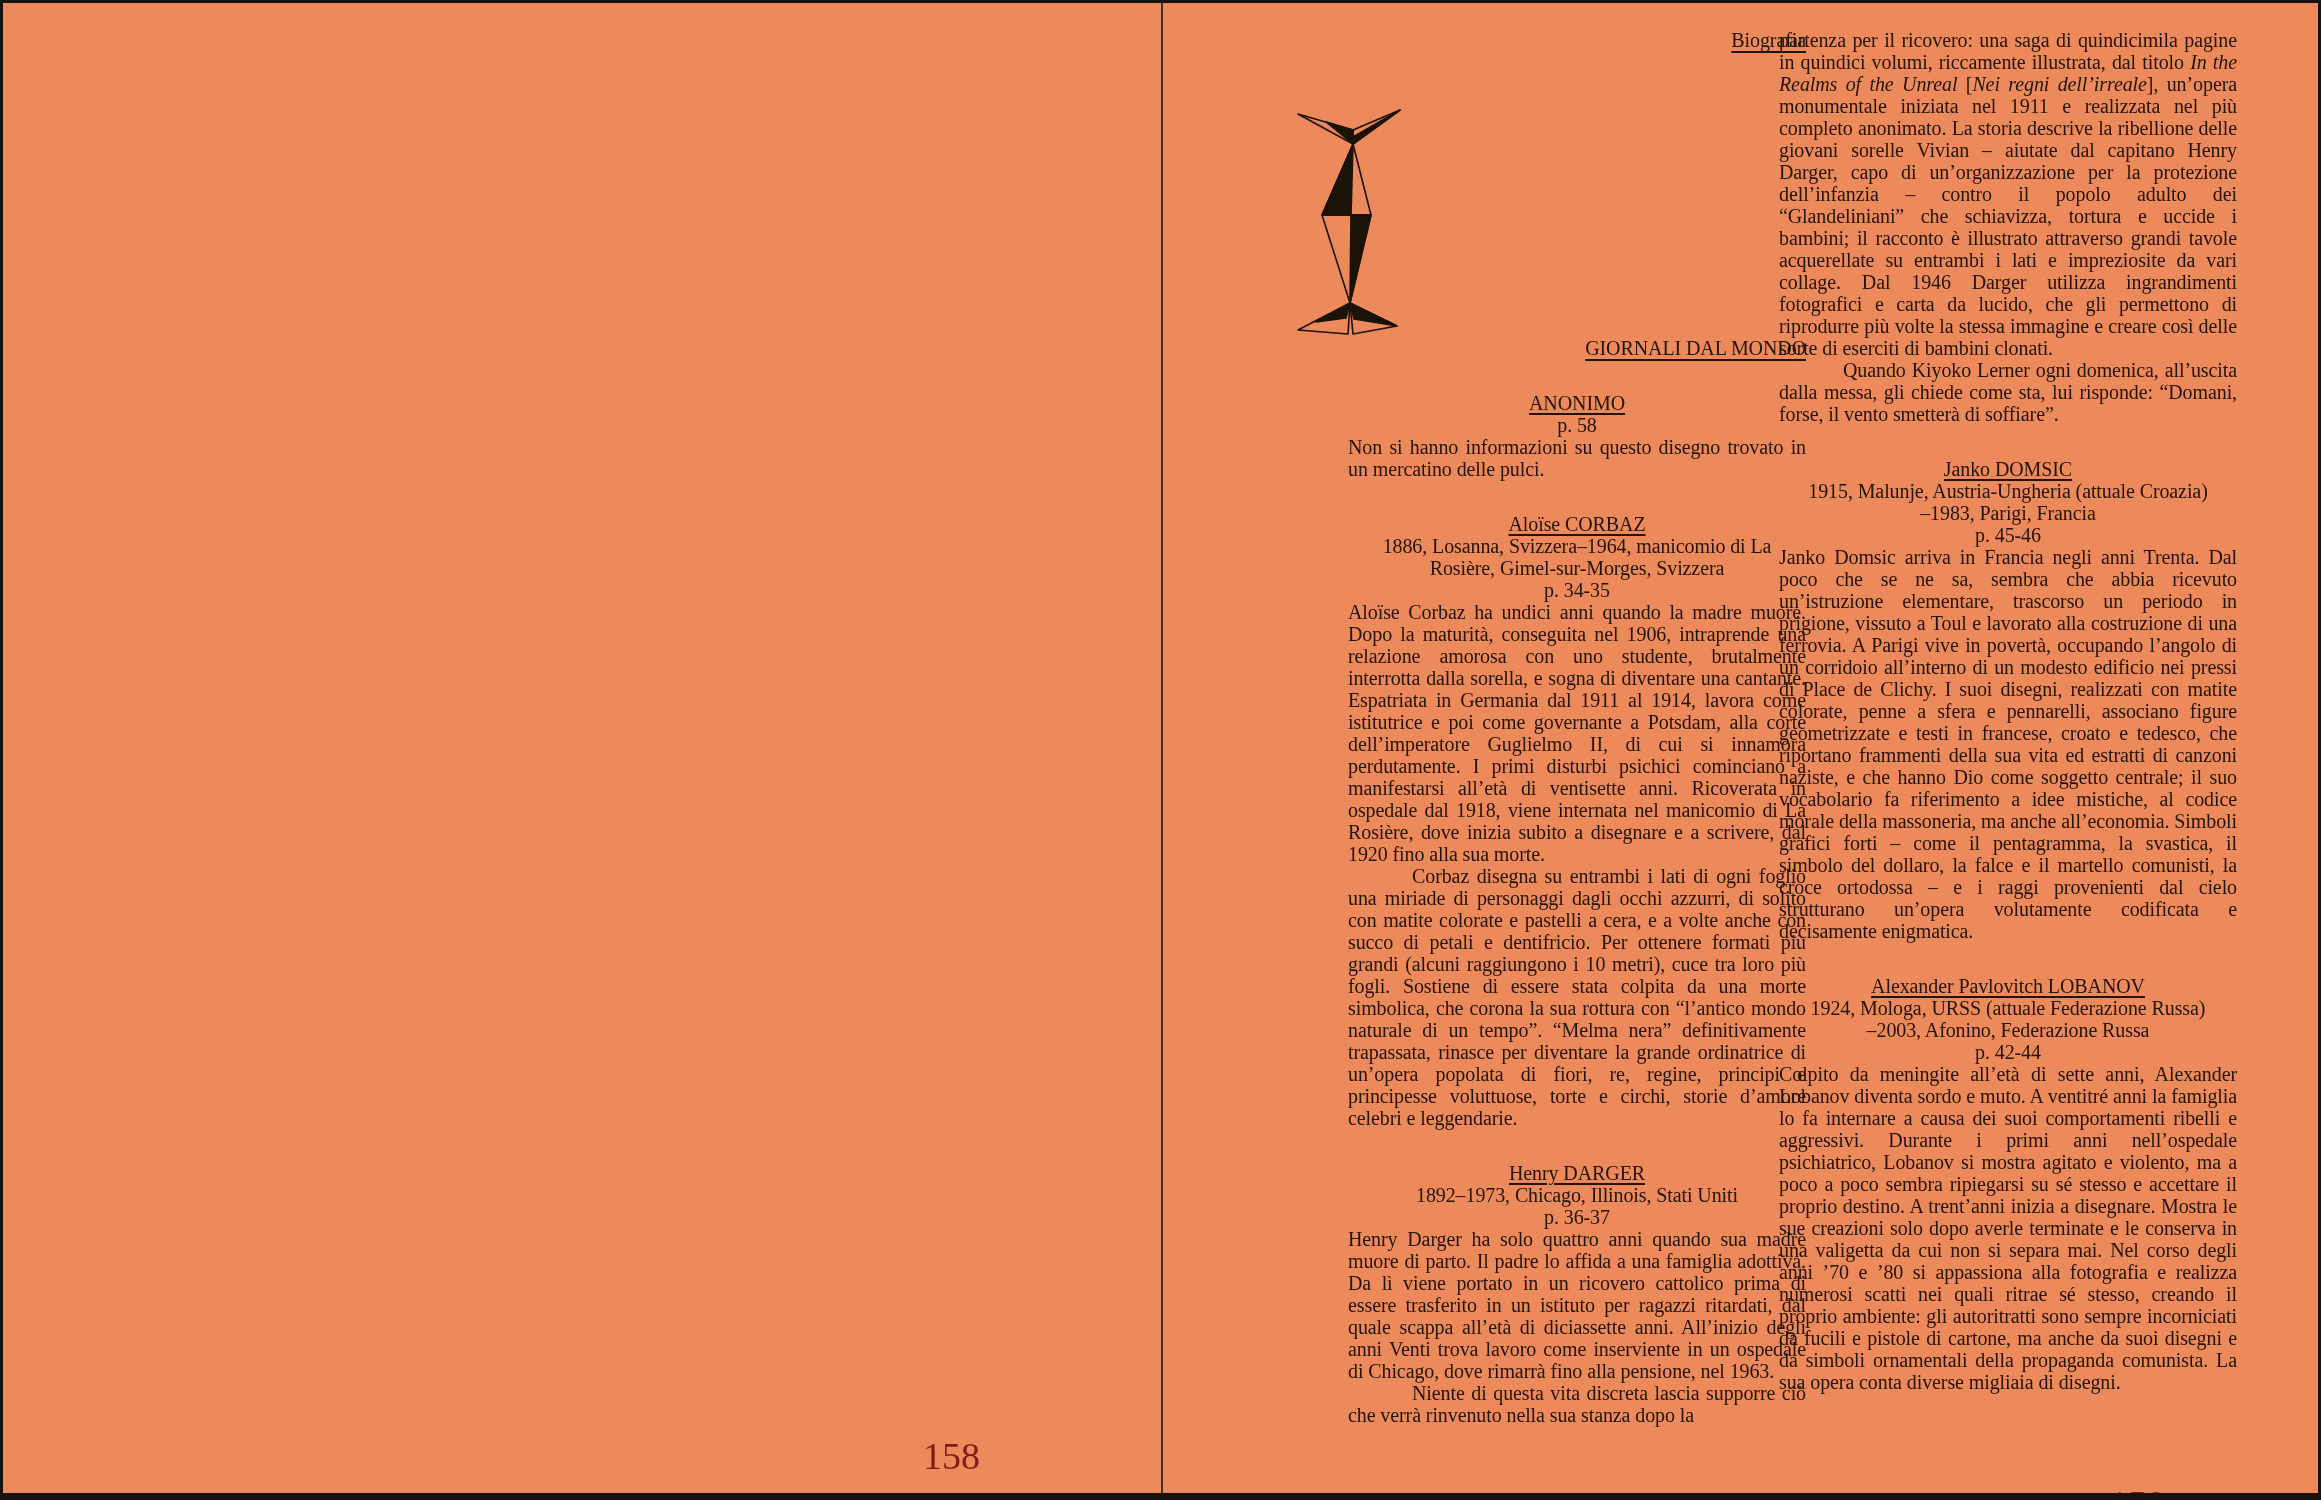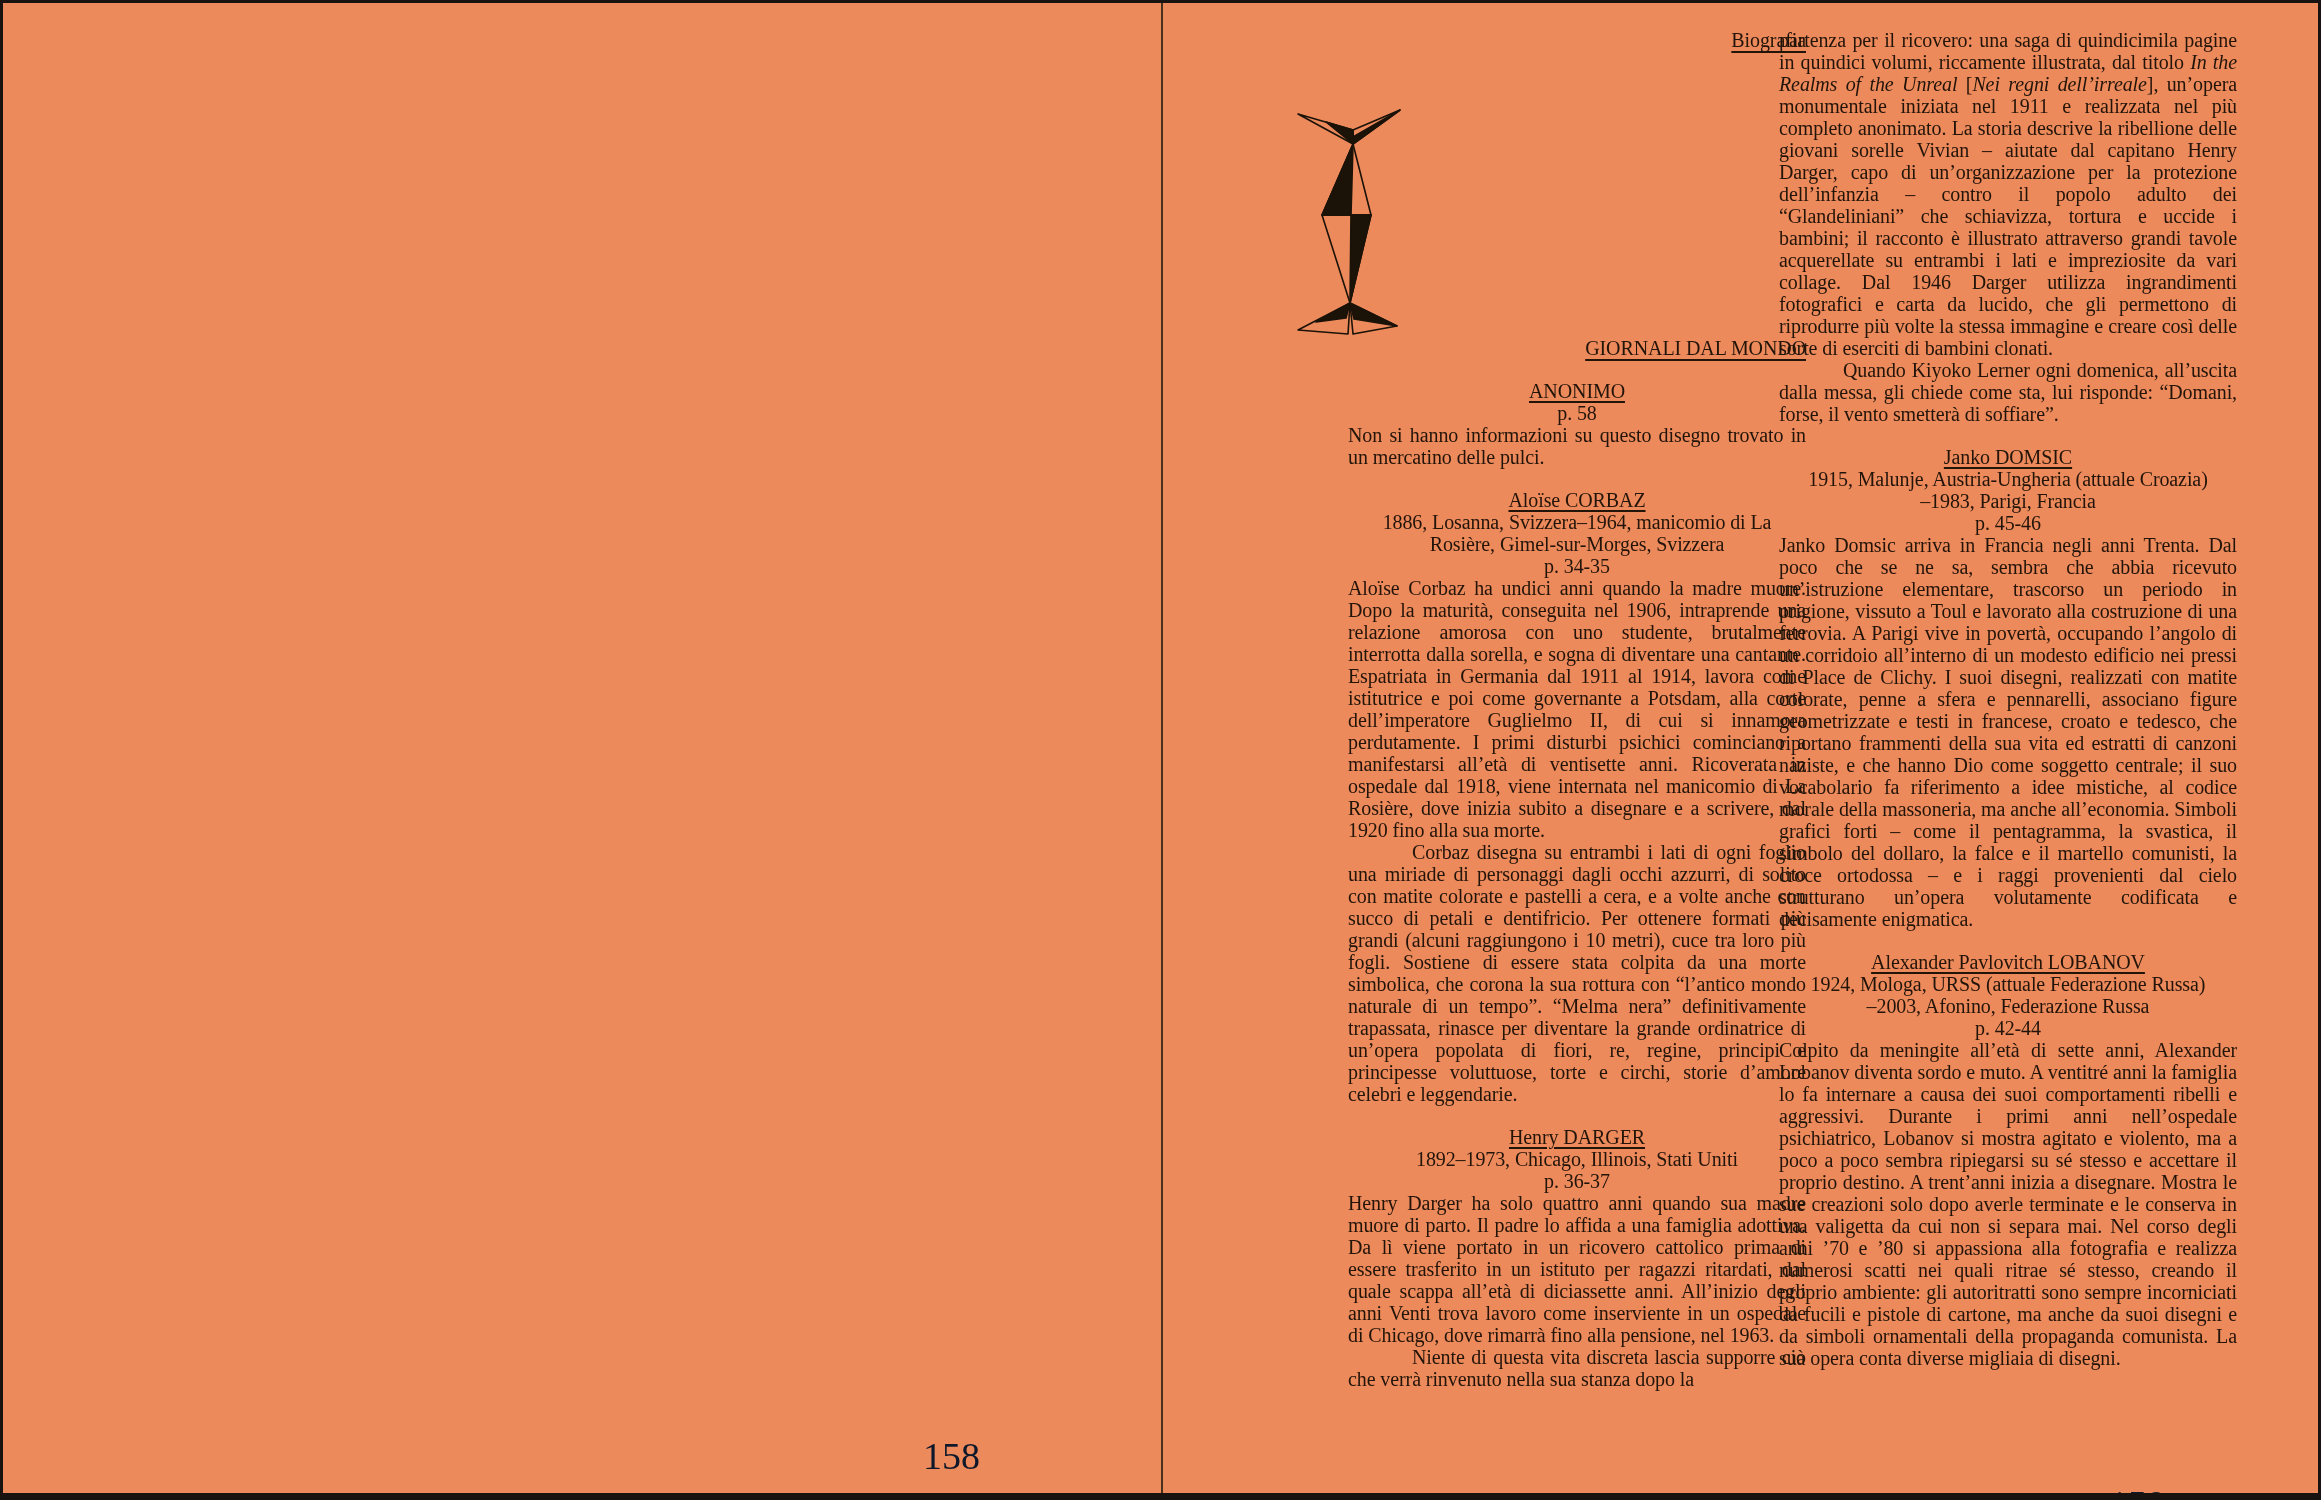--- a/index.html
+++ b/index.html
@@ -23,21 +23,21 @@
     position: absolute;
     left: 1158px; top: 0;
     width: 2px; height: 100%;
     background: #493019;
   }
 
   .pagenum {
     position: absolute;
     font-size: 38px;
     line-height: 38px;
-    color: #0f172a;
+    color: #7f1d1d;
   }
   .pagenum-left  { left: 920px;  top: 1434px; }
   .pagenum-right { left: 2106px; top: 1434px; margin-top: 48px; }
 
   .col {
     position: absolute;
     top: 26px;
     width: 458px;
     font-size: 20px;
     line-height: 22px;
@@ -61,21 +61,21 @@
     margin: 0 0 0 -52px;
   }
 
   .section-title {
     text-align: right;
     text-decoration: underline;
     text-decoration-thickness: 2px;
     text-underline-offset: 4px;
   }
 
-  .entry { margin-top: 21px; }
+  .entry { margin-top: 33px; }
 
   .artist-name {
     text-align: center;
     text-decoration: underline;
     text-decoration-thickness: 2px;
     text-underline-offset: 3px;
   }
   .artist-dates, .artist-pages { text-align: center; }
 
   p.body { margin: 0; }

